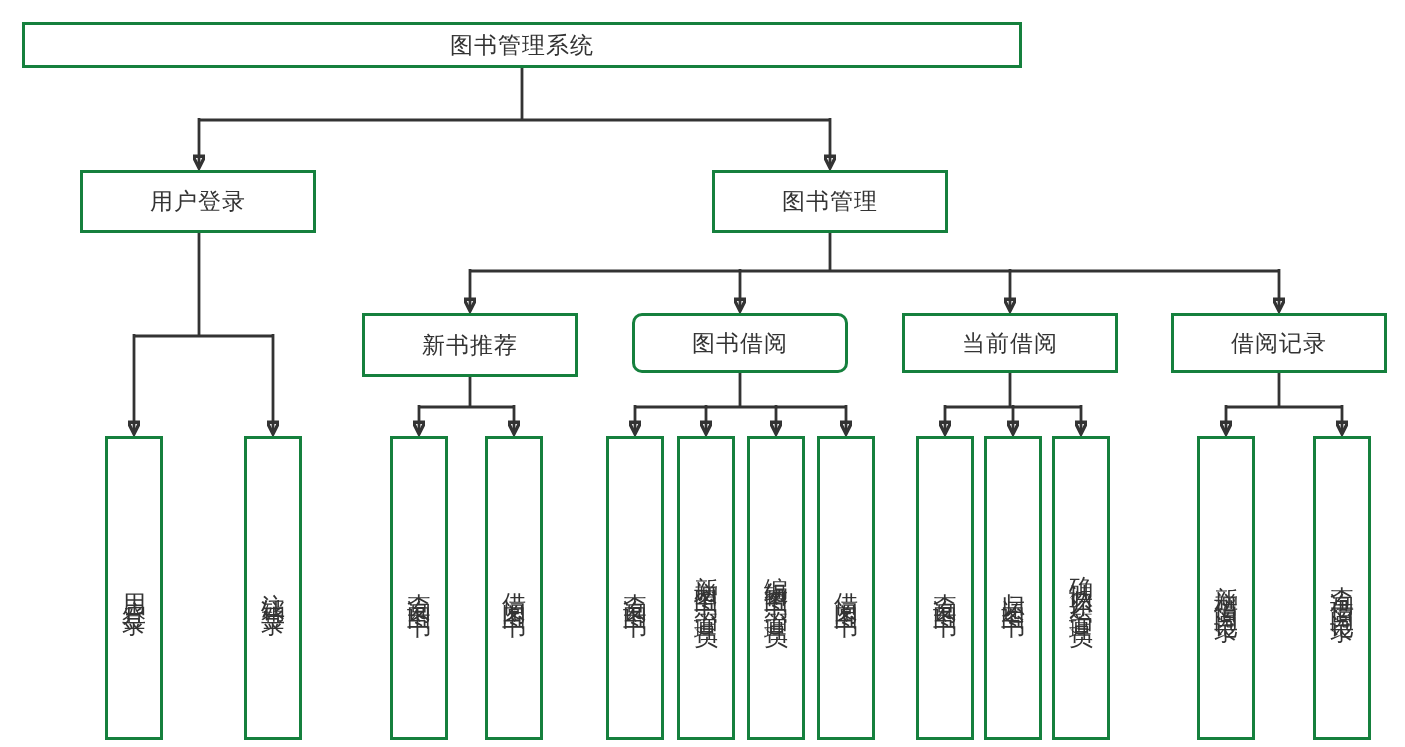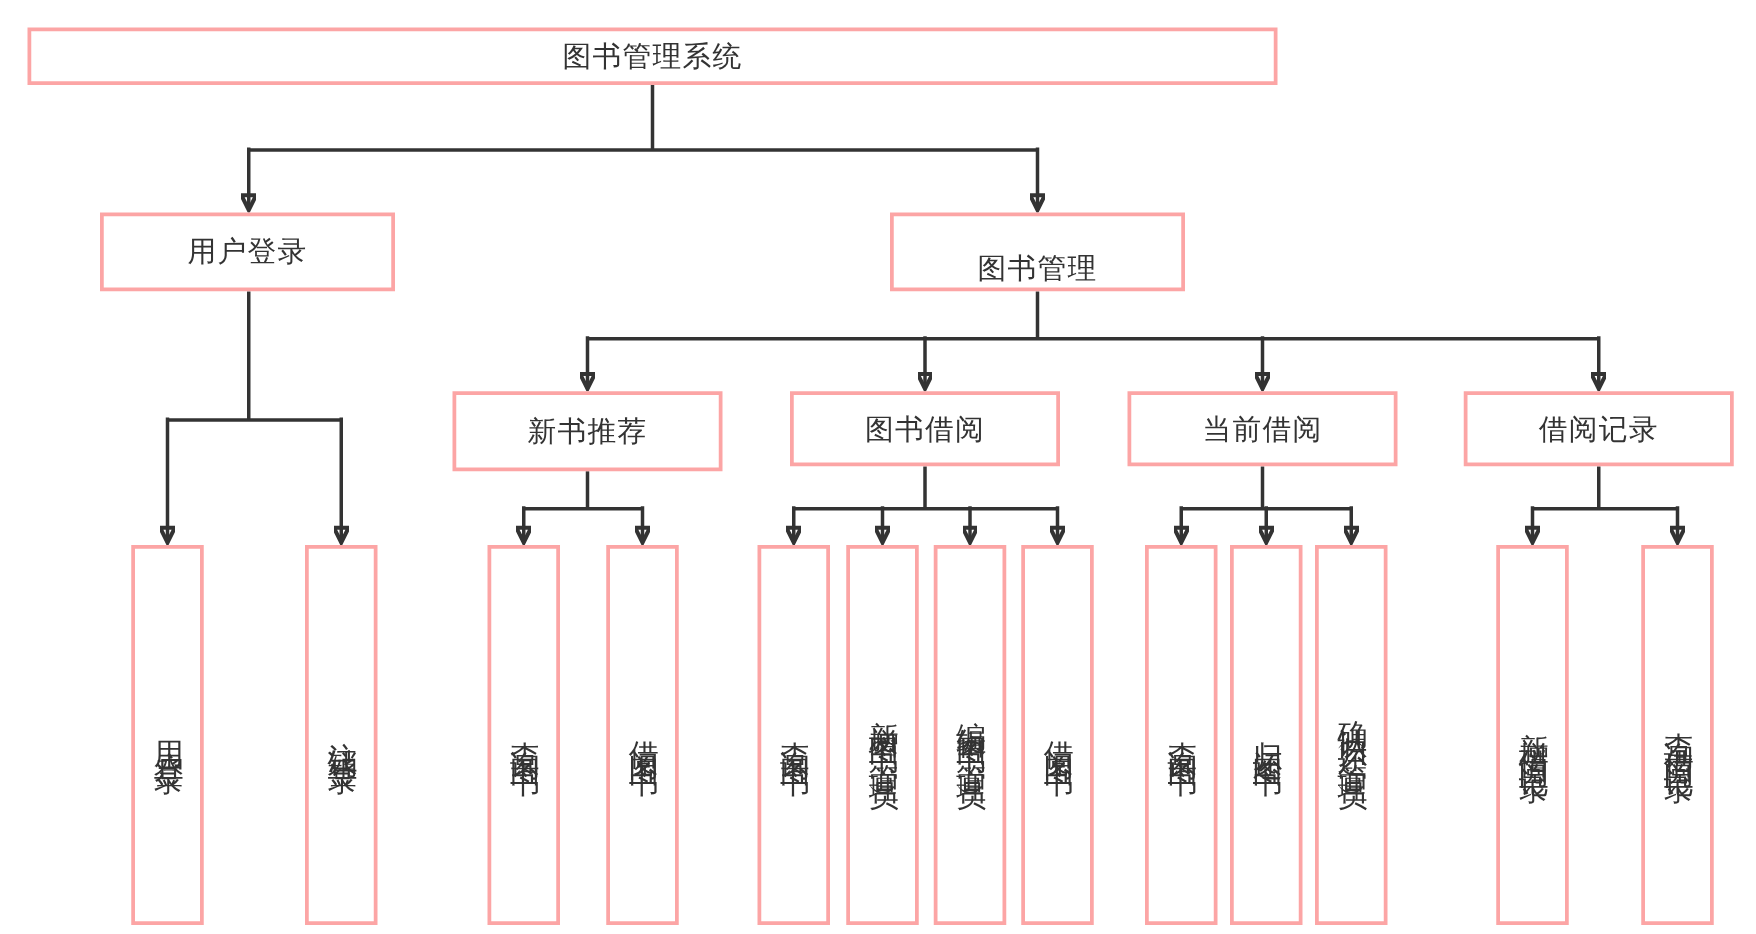--- a/index.html
+++ b/index.html
@@ -16,21 +16,21 @@
     overflow: hidden;
   }
   #wires {
     position: absolute;
     left: 0; top: 0;
     width: 1405px; height: 747px;
   }
   .box {
     position: absolute;
     box-sizing: border-box;
-    border: 3px solid #fca5a5;
+    border: 3px solid #15803d;
     background: #ffffff;
     display: flex;
     align-items: center;
     justify-content: center;
     color: #333333;
   }
   .hlabel {
     font-size: 23px;
     letter-spacing: 1px;
     white-space: nowrap;
@@ -38,23 +38,23 @@
   .leaf .vlabel {
     writing-mode: vertical-rl;
     font-size: 24px;
     letter-spacing: 7px;
     line-height: 1;
     white-space: nowrap;
   }
   
   .root  { left: 22px;   top: 22px;  width: 1000px; height: 46px; }
   .lv2a  { left: 80px;   top: 170px; width: 236px;  height: 63px; }
-  .lv2b  { left: 712px;  top: 170px; width: 236px;  height: 63px; align-items: flex-end; }
+  .lv2b  { left: 712px;  top: 170px; width: 236px;  height: 63px; }
   .lv3a  { left: 362px;  top: 313px; width: 216px;  height: 64px; }
-  .lv3b  { left: 632px;  top: 313px; width: 216px;  height: 60px; }
+  .lv3b  { left: 632px;  top: 313px; width: 216px;  height: 60px; border-radius: 10px; }
   .lv3c  { left: 902px;  top: 313px; width: 216px;  height: 60px; }
   .lv3d  { left: 1171px; top: 313px; width: 216px;  height: 60px; }
   .leaf  { top: 436px; width: 58px; height: 304px; }
   .lfA1  { left: 105px; }
   .lfA2  { left: 244px; }
   .lfB1  { left: 390px; }
   .lfB2  { left: 485px; }
   .lfC1  { left: 606px; }
   .lfC2  { left: 677px; }
   .lfC3  { left: 747px; }

